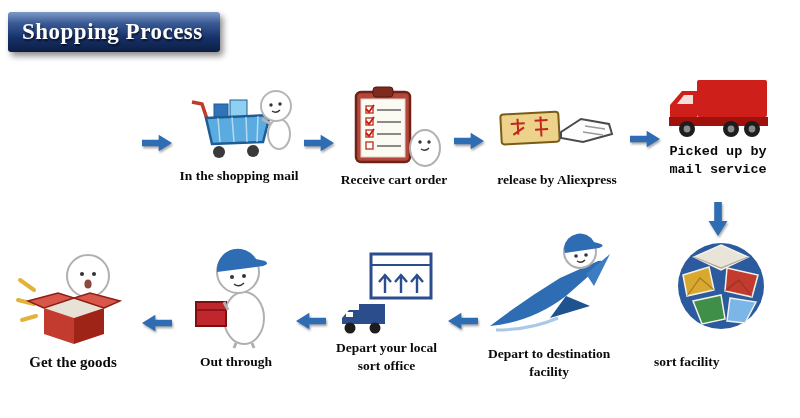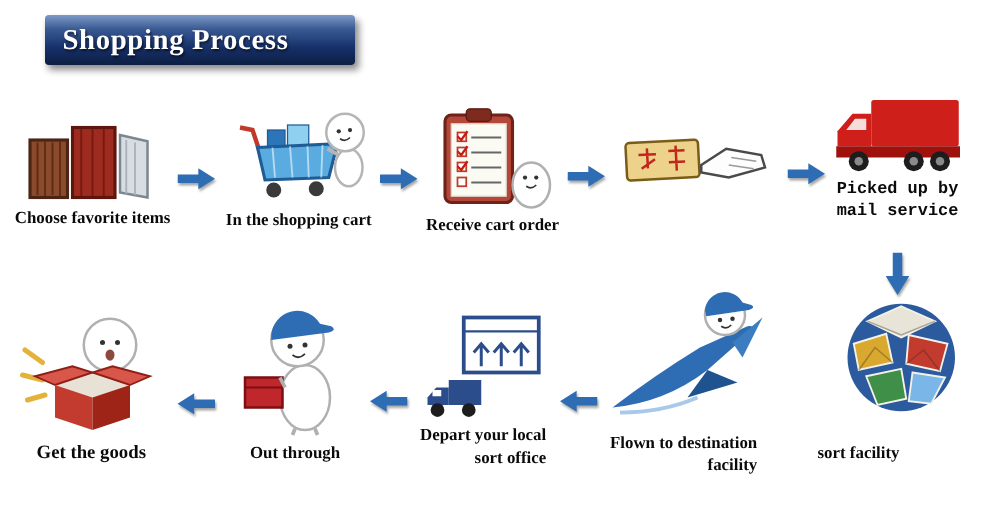--- a/index.html
+++ b/index.html
@@ -1,39 +1,39 @@
 <!DOCTYPE html>
 <html><head>
 <meta charset="utf-8">
 <style>
   * { margin:0; padding:0; box-sizing:border-box; }
   html,body { background:#ffffff; }
   body { font-family:"Liberation Serif", serif; }
   #canvas { position:relative; width:800px; height:418px; background:#ffffff; overflow:hidden; }
 
   .banner {
-    position:absolute; left:8px; top:12px; width:248px; height:40px;
+    position:absolute; left:8px; top:12px; width:212px; height:40px;
     border-radius:3px;
     background:linear-gradient(180deg,#7d9ac7 0%,#3a5a94 28%,#16316a 65%,#0c1e42 100%);
     box-shadow:3px 4px 6px rgba(0,0,0,0.45);
-    display:flex; align-items:center; padding-left:14px;margin-left:28px;
+    display:flex; align-items:center; padding-left:14px;
   }
   .banner .title {
     color:#ffffff; font-size:23px; font-weight:bold; letter-spacing:0.5px;
     text-shadow:1px 2px 2px rgba(0,0,0,0.65);
   }
 
   .step { position:absolute; display:flex; flex-direction:column; align-items:center; }
   .icon { display:block; line-height:0; }
   .label {
     font-weight:bold; font-size:13.5px; color:#0a0a0a; text-align:center;
     line-height:1.3; margin-top:3px; white-space:nowrap;
   }
   .label.wrap { white-space:normal; }
-  .label.left { text-align:right; align-self:flex-start; margin-left:6px; }
+  .label.left { text-align:center; align-self:flex-start; margin-left:6px; }
   .label.lg { font-size:15px; }
 
   .arrow { position:absolute; line-height:0; filter:drop-shadow(1px 2px 1px rgba(0,0,0,0.35)); }
 
   
   #s1  { left:10px;  top:96px;  width:128px; }
   #s2  { left:176px; top:80px;  width:126px; }
   #s3  { left:336px; top:86px;  width:116px; }
   #s4  { left:486px; top:104px; width:142px; }
   #s5  { left:662px; top:76px;  width:112px;font-family:Liberation Mono, monospace; }
@@ -54,33 +54,20 @@
 </style>
 </head>
 <body>
 
 <div id="canvas">
 
   <div class="banner">
     <span class="title">Shopping Process</span>
   </div>
 
-  <div class="step" id="s1">
-    <span class="icon">
-      <svg width="110" height="66" viewBox="0 0 110 66">
-        <rect x="5" y="16" width="30" height="46" fill="#8a4a2b" stroke="#4c2413" stroke-width="2.5"></rect>
-        <path d="M11 18 V60 M17 17 V61 M23 18 V60 M29 17 V61" stroke="#5c2d15" stroke-width="1.5" fill="none"></path>
-        <rect x="39" y="6" width="34" height="56" fill="#9e2b1f" stroke="#5e150d" stroke-width="2.5"></rect>
-        <path d="M46 7 V61 M55 7 V61 M64 7 V61" stroke="#76190f" stroke-width="1.5" fill="none"></path>
-        <path d="M77 12 L99 17 V62 L77 58 Z" fill="#d8dde2" stroke="#7c8791" stroke-width="2"></path>
-        <path d="M82 16 V59 M89 18 V60" stroke="#aab2ba" stroke-width="1.5" fill="none"></path>
-      </svg>
-    </span>
-    <div class="label">Choose favorite items</div>
-  </div>
 
   <span class="arrow" id="a1">
     <svg width="30" height="22" viewBox="0 0 36 24">
         <polygon points="0,8 20,8 20,2 36,12 20,22 20,16 0,16" fill="#2e6db4"></polygon>
       </svg>
   </span>
 
   <div class="step" id="s2">
     <span class="icon">
       <svg width="110" height="84" viewBox="0 0 110 84">
@@ -92,21 +79,21 @@
         <circle cx="35" cy="72" r="6" fill="#3a3a3a"></circle>
         <circle cx="69" cy="71" r="6" fill="#3a3a3a"></circle>
         <ellipse cx="95" cy="54" rx="11" ry="15" fill="#fff" stroke="#b5b5b5" stroke-width="2"></ellipse>
         <circle cx="92" cy="26" r="15" fill="#fff" stroke="#b5b5b5" stroke-width="2"></circle>
         <circle cx="87" cy="25" r="1.7" fill="#333"></circle>
         <circle cx="96" cy="24" r="1.7" fill="#333"></circle>
         <path d="M88 31 Q92 34 96 30" stroke="#333" stroke-width="1.3" fill="none"></path>
         <path d="M87 44 L78 39" stroke="#b5b5b5" stroke-width="3" fill="none"></path>
       </svg>
     </span>
-    <div class="label">In the shopping cart</div>
+    <div class="label">In the shopping mail</div>
   </div>
 
   <span class="arrow" id="a2">
     <svg width="30" height="22" viewBox="0 0 36 24">
         <polygon points="0,8 20,8 20,2 36,12 20,22 20,16 0,16" fill="#2e6db4"></polygon>
       </svg>
   </span>
 
   <div class="step" id="s3">
     <span class="icon">
@@ -143,20 +130,21 @@
         <g transform="rotate(-3 34 24)">
           <rect x="4" y="9" width="58" height="30" rx="3" fill="#ecd28a" stroke="#7a5c16" stroke-width="2"></rect>
           <path d="M14 19 H28 M21 14 V30 M16 30 L27 23 M38 17 H51 M44 13 V33 M38 26 H51" stroke="#c2261c" stroke-width="2" fill="none"></path>
         </g>
         <path d="M64 28 L84 15 L112 20 L115 30 L86 38 L64 34 Z" fill="#fdfdfd" stroke="#4a4a4a" stroke-width="2"></path>
         <path d="M88 22 L108 25 M86 28 L106 31" stroke="#9a9a9a" stroke-width="1.3"></path>
       </svg>
     </span>
     <div class="label wrap">
       <br>
+      <span>release by Aliexpress</span>
     </div>
   </div>
 
   <span class="arrow" id="a4">
     <svg width="30" height="22" viewBox="0 0 36 24">
         <polygon points="0,8 20,8 20,2 36,12 20,22 20,16 0,16" fill="#2e6db4"></polygon>
       </svg>
   </span>
 
   <div class="step" id="s5">
@@ -218,21 +206,21 @@
         <path d="M100 44 L124 24 L108 56 Z" fill="#3c7cc0"></path>
         <path d="M10 100 Q44 100 72 88" stroke="#a8c9e8" stroke-width="3" fill="none"></path>
         <circle cx="94" cy="22" r="16" fill="#fff" stroke="#b0b0b0" stroke-width="2"></circle>
         <path d="M78 18 A16 16 0 0 1 108 12 L115 14 Q119 16 113 18 L79 23 Z" fill="#2e6db4"></path>
         <circle cx="90" cy="26" r="1.8" fill="#333"></circle>
         <circle cx="100" cy="25" r="1.8" fill="#333"></circle>
         <path d="M91 31 Q95 34 99 30" stroke="#333" stroke-width="1.3" fill="none"></path>
       </svg>
     </span>
     <div class="label wrap left">
-      <span>Flown to destination</span><br>
+      <span>Depart to destination</span><br>
       <span>facility</span>
     </div>
   </div>
 
   <span class="arrow" id="a6">
     <svg width="30" height="22" viewBox="0 0 36 24">
         <polygon points="36,8 16,8 16,2 0,12 16,22 16,16 36,16" fill="#2e6db4"></polygon>
       </svg>
   </span>
 

